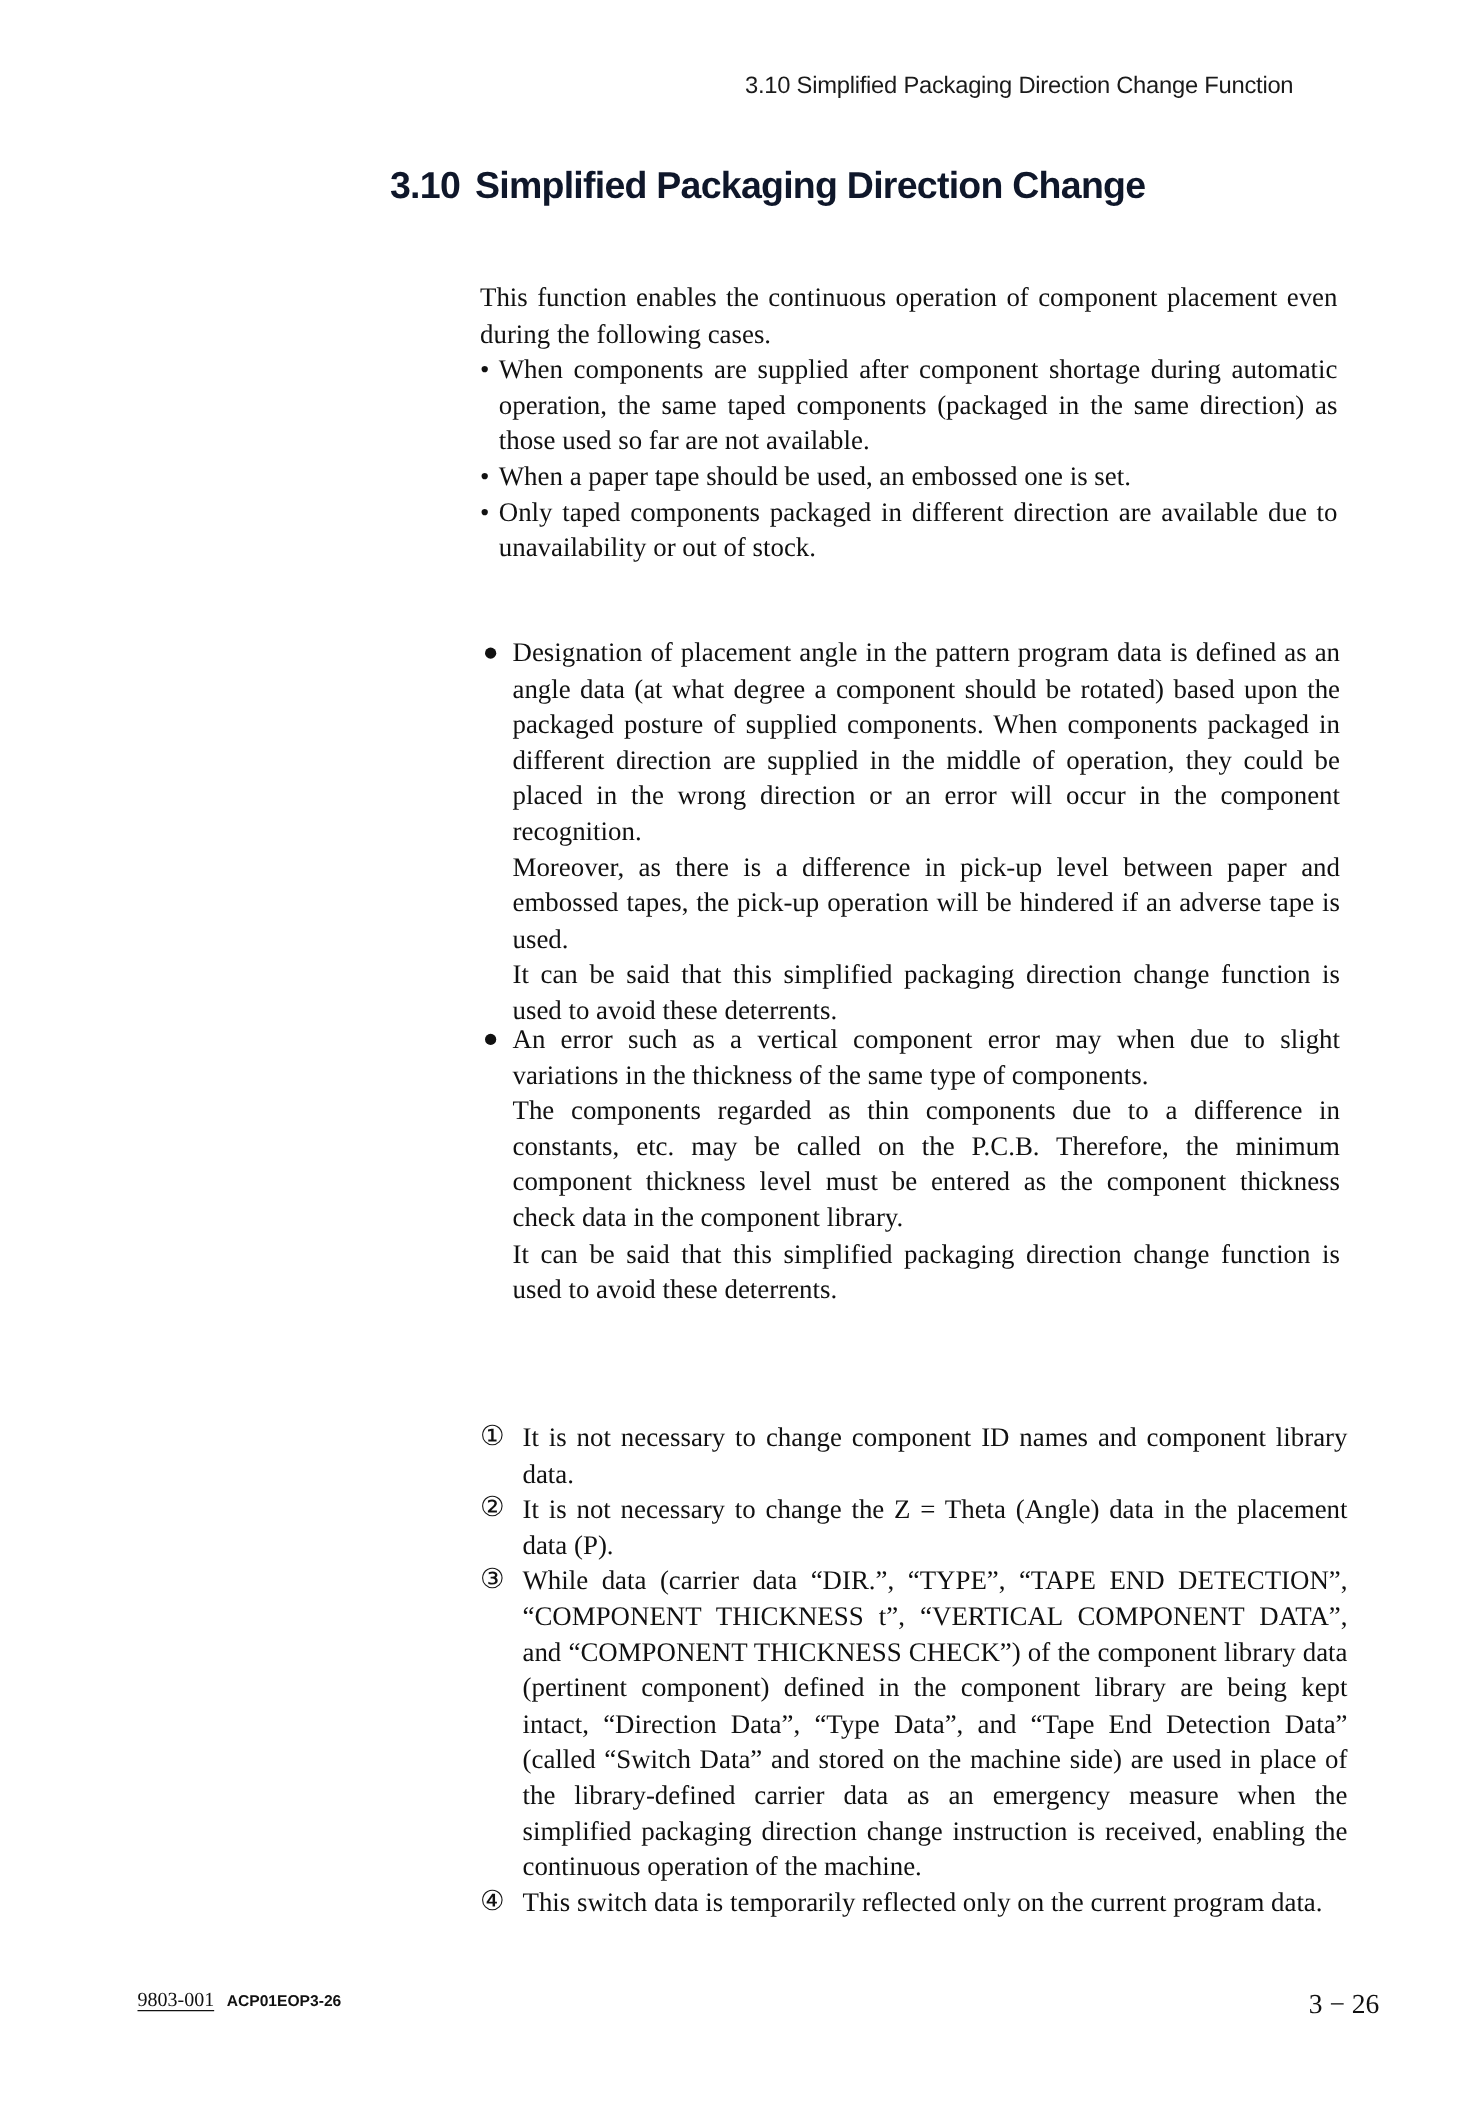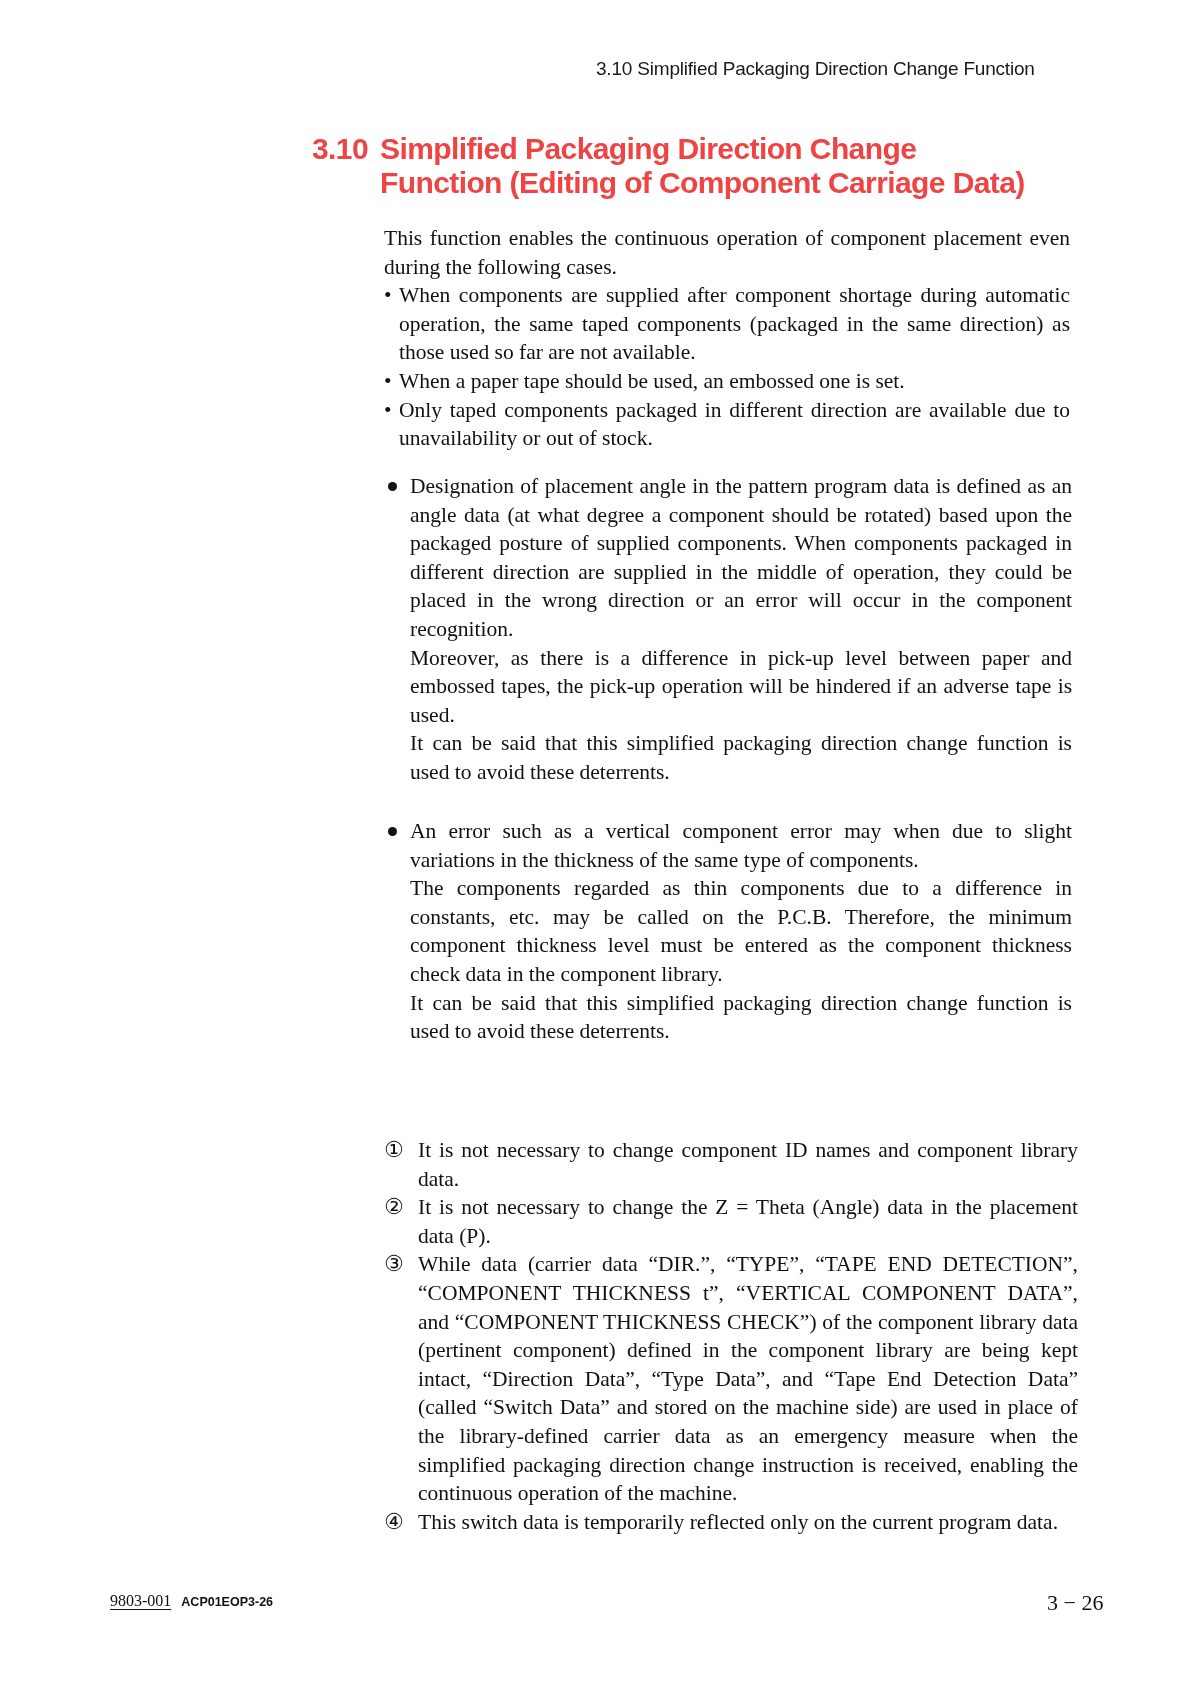--- a/index.html
+++ b/index.html
@@ -27,21 +27,21 @@
     .section-title {
       position: absolute;
       left: 312px;
       top: 132px;
       width: 800px;
       font-family: "Liberation Sans", sans-serif;
       font-weight: bold;
       font-size: 30px;
       line-height: 34px;
       letter-spacing: -0.6px;
-      color: #ef4444;
+      color: #0f172a;
     }
     .section-title .num {
       display: inline-block;
       width: 68px;
     }
     .section-title .line2 {
       display: block;
       padding-left: 68px;
     }
     .body-text {
@@ -147,31 +147,30 @@
       margin-left: 40px;
     }
   </style>
 </head>
 <body>
 
 <div class="running-header">3.10 Simplified Packaging Direction Change Function</div>
 
 <h1 class="section-title" style="margin:0;">
   <span class="num">3.10</span><span>Simplified Packaging Direction Change</span>
-  <span class="line2">Function (Editing of Component Carriage Data)</span>
 </h1>
 
 <div class="body-text">
   <p>This function enables the continuous operation of component placement even during the following cases.</p>
   <p class="bullet-small">When components are supplied after component shortage during automatic operation, the same taped components (packaged in the same direction) as those used so far are not available.</p>
   <p class="bullet-small">When a paper tape should be used, an embossed one is set.</p>
   <p class="bullet-small">Only taped components packaged in different direction are available due to unavailability or out of stock.</p>
 </div>
 
-<div class="dot-list" style="top:472px;">
+<div class="dot-list" style="top:508px;">
   <span class="dot"></span>
   <div class="content">
     <p>Designation of placement angle in the pattern program data is defined as an angle data (at what degree a component should be rotated) based upon the packaged posture of supplied components. When components packaged in different direction are supplied in the middle of operation, they could be placed in the wrong direction or an error will occur in the component recognition.</p>
     <p>Moreover, as there is a difference in pick-up level between paper and embossed tapes, the pick-up operation will be hindered if an adverse tape is used.</p>
     <p>It can be said that this simplified packaging direction change function is used to avoid these deterrents.</p>
   </div>
 </div>
 
 <div class="dot-list" style="top:817px;">
   <span class="dot"></span>

